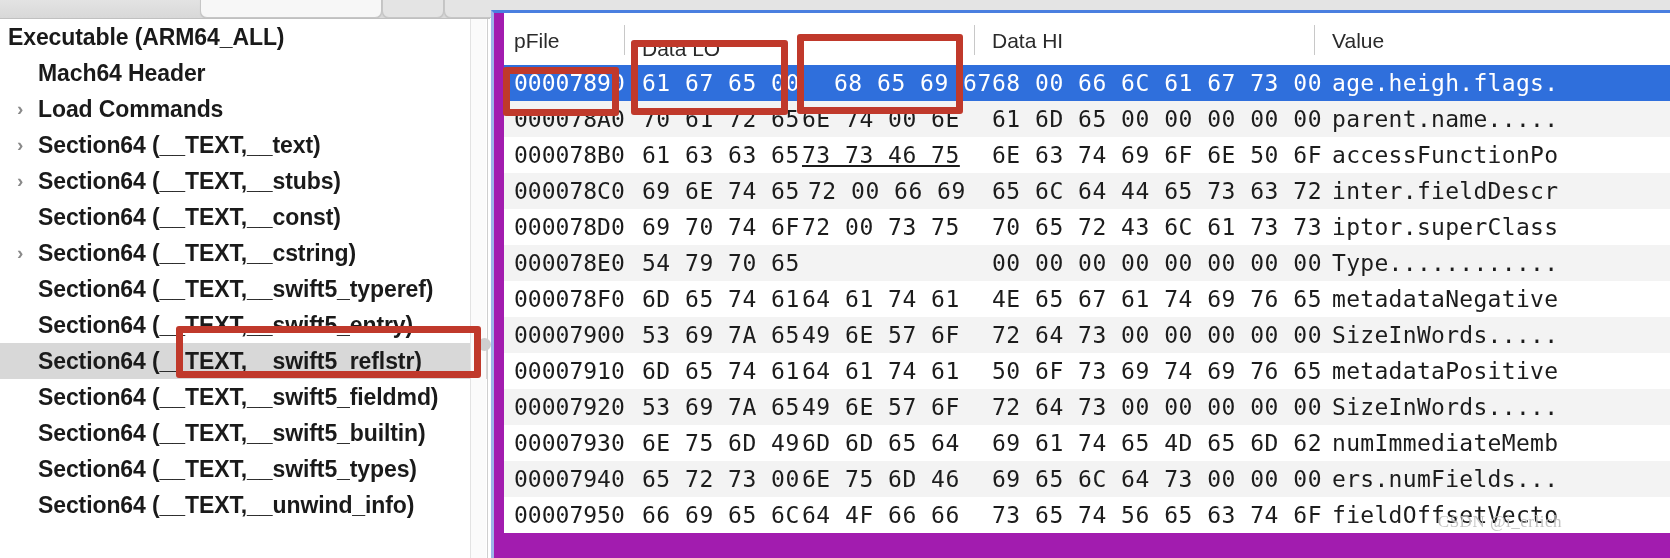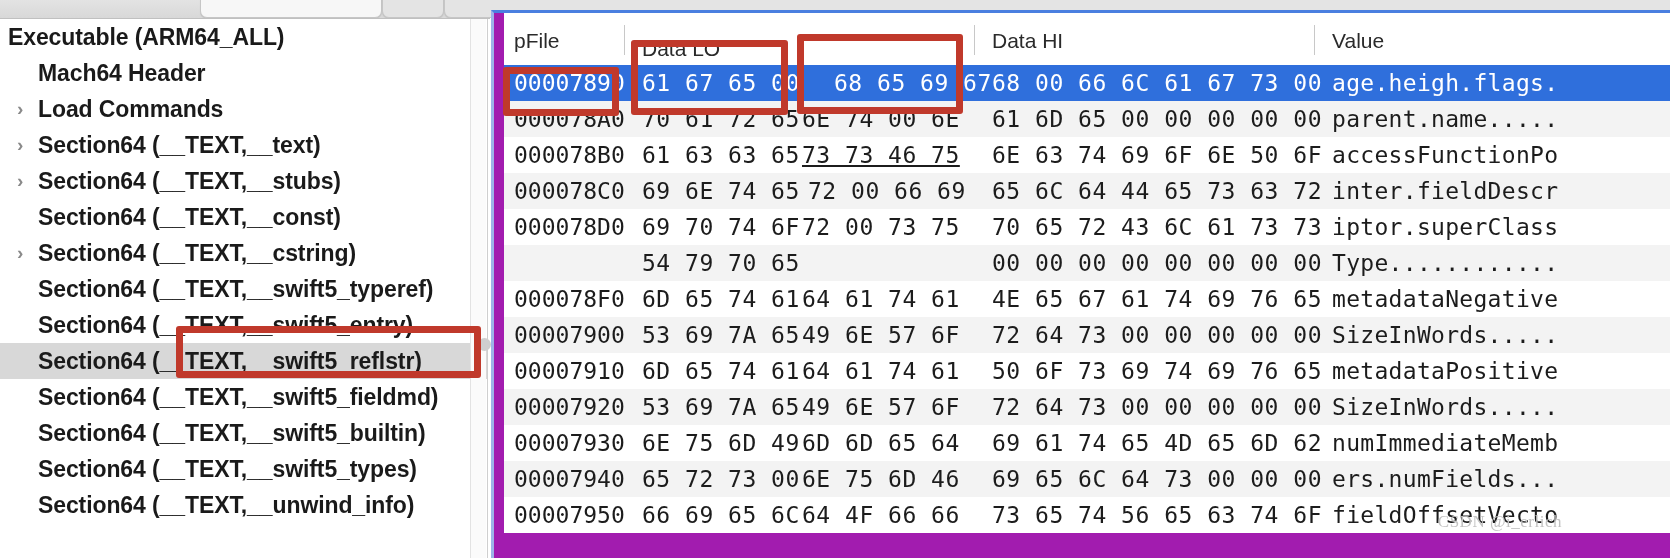--- a/index.html
+++ b/index.html
@@ -179,20 +179,21 @@
             <span class="c-val">inter.fieldDescr</span>
           </div>
           <div class="hrow even">
             <span class="c-pfile">000078D0</span>
             <span class="c-lo">69 70 74 6F</span>
             <span class="c-lo" style="left: 298px;">72 00 73 75</span>
             <span class="c-hi">70 65 72 43 6C 61 73 73</span>
             <span class="c-val">iptor.superClass</span>
           </div>
           <div class="hrow odd">
+            <span class="c-pfile">000078E0</span>
             <span class="c-lo">54 79 70 65</span>
             <span class="c-lo" style="left: 298px; margin-top: 32px;">00 00 00 00</span>
             <span class="c-hi">00 00 00 00 00 00 00 00</span>
             <span class="c-val">Type............</span>
           </div>
           <div class="hrow even">
             <span class="c-pfile">000078F0</span>
             <span class="c-lo">6D 65 74 61</span>
             <span class="c-lo" style="left: 298px;">64 61 74 61</span>
             <span class="c-hi">4E 65 67 61 74 69 76 65</span>

